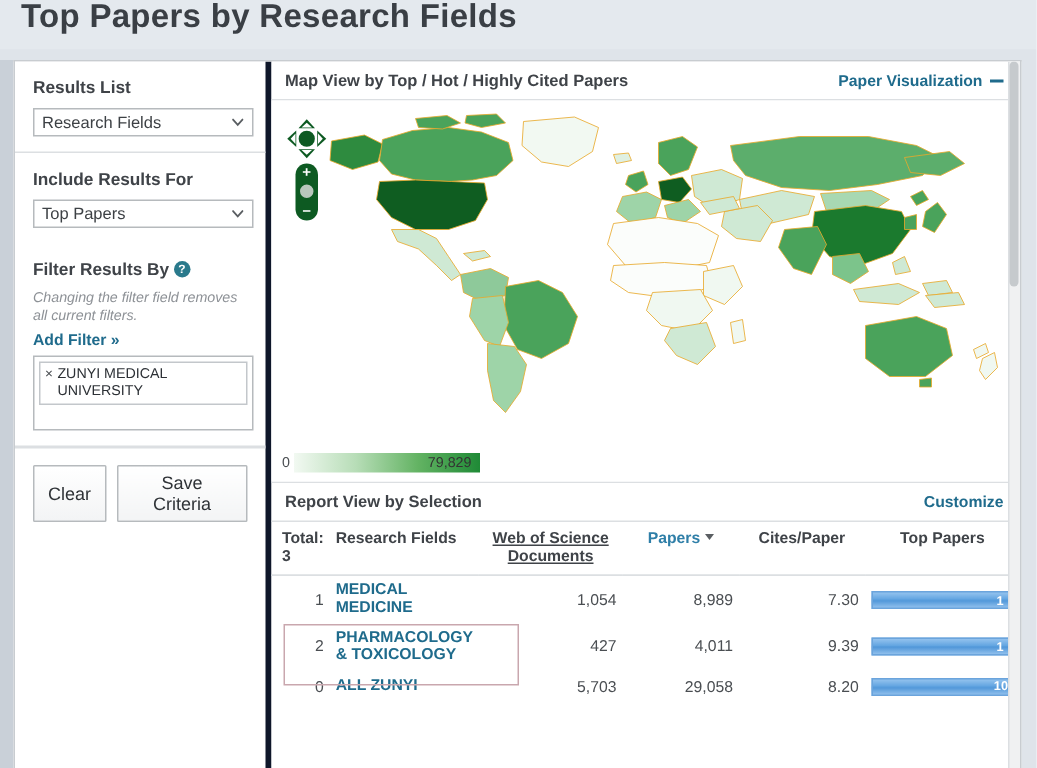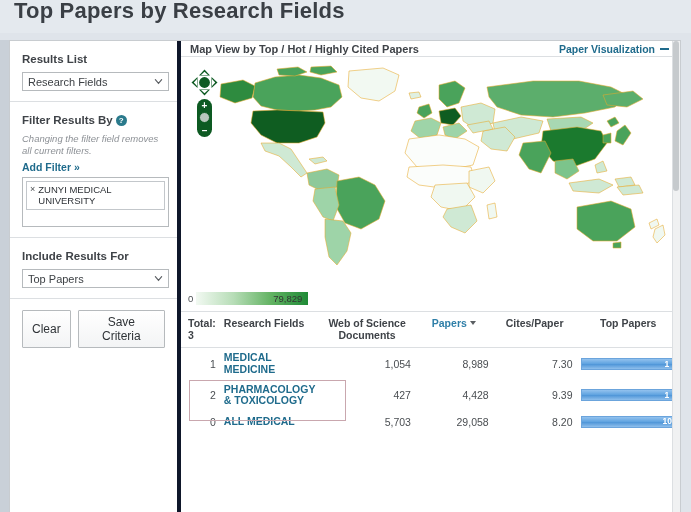--- a/index.html
+++ b/index.html
@@ -140,21 +140,21 @@
     padding: 4px 9px;
     cursor: pointer;
     border-radius: 1px;
     text-align: center;
   }
 
   
   #content { flex: 1; position: relative; background: #fff; }
 
   .panel-head {
-    height: 16px;
+    height: 26px;
     border-bottom: 1px solid #dcdfe2;
     display: flex;
     align-items: center;
     padding: 0 11px 0 9px;
     position: relative;
   }
   .panel-head .ph-title {
     font-size: 11px; font-weight: bold; color: #3f4348;
   }
   .panel-head .ph-title .thin { font-weight: bold; }
@@ -211,21 +211,21 @@
 
   
   #legend {
     position: absolute;
     left: 7px; bottom: 6px;
     display: flex; align-items: center; gap: 3px;
   }
   #legend .lg-min { font-size: 9.5px; color: #4a4e52; }
   #legend .lg-ramp {
     position: relative;
-    width: 112px; height: 13px;
+    width: 124px; height: 13px;
     background: linear-gradient(to right, #f2f9f2, #b7ddb7, #63b363, #1f8a36);
   }
   #legend .lg-max {
     position: absolute;
     right: 6px; top: 1px;
     font-size: 9.5px;
     color: #333;
   }
 
   
@@ -235,21 +235,21 @@
     font-size: 10.5px;
     font-weight: bold;
     color: #3f4348;
     padding: 5px 4px 6px 4px;
     vertical-align: top;
     border-bottom: 1px solid #dcdfe2;
     text-align: center;
   }
   table.rpt th.c-total { width: 34px; text-align: left; padding-left: 7px; line-height: 1.15; }
   table.rpt th.c-field { width: 96px; text-align: left; }
-  table.rpt th.c-wos   { width: 96px; }
+  table.rpt th.c-wos   { width: 96px; text-decoration: underline; }
   table.rpt th.c-cites { width: 78px; }
   table.rpt th.c-cpp   { width: 84px; }
   table.rpt th.c-top   { width: 104px; }
   table.rpt th .sortlink { color: #2f7fa8; font-weight: bold; }
   .caret-dn {
     display: inline-block;
     width: 0; height: 0;
     border-left: 3px solid transparent;
     border-right: 3px solid transparent;
     border-top: 4px solid #5a5e62;
@@ -331,41 +331,41 @@
     <div class="side-section">
       <div class="side-h">Results List</div>
       <div class="sel-wrap">
         <span class="sel-text">Research Fields</span>
         <svg class="chev" viewBox="0 0 10 10">
           <path d="M1.5 3 L5 7 L8.5 3" stroke="#5a5e62" stroke-width="1.3" fill="none" stroke-linecap="round"></path>
         </svg>
       </div>
     </div>
 
+    <div class="side-section last">
+      <div class="side-h">Include Results For</div>
+      <div class="sel-wrap">
+        <span class="sel-text">Top Papers</span>
+        <svg class="chev" viewBox="0 0 10 10">
+          <path d="M1.5 3 L5 7 L8.5 3" stroke="#5a5e62" stroke-width="1.3" fill="none" stroke-linecap="round"></path>
+        </svg>
+      </div>
+    </div>
+
     <div class="side-section">
       <div class="side-h">
         <span>Filter Results By</span><span class="qmark">?</span>
       </div>
       <div class="note">Changing the filter field removes all current filters.</div>
       <div class="addfilter">Add Filter »</div>
       <div class="filter-box">
         <div class="chip">
           <span class="x">×</span>
           <span>ZUNYI MEDICAL UNIVERSITY</span>
         </div>
-      </div>
-    </div>
-
-    <div class="side-section last">
-      <div class="side-h">Include Results For</div>
-      <div class="sel-wrap">
-        <span class="sel-text">Top Papers</span>
-        <svg class="chev" viewBox="0 0 10 10">
-          <path d="M1.5 3 L5 7 L8.5 3" stroke="#5a5e62" stroke-width="1.3" fill="none" stroke-linecap="round"></path>
-        </svg>
       </div>
     </div>
 
     <div style="border-top:1px solid #dcdfe2;"></div>
     <div class="btn-row">
       <button class="btn">Clear</button>
       <button class="btn">Save Criteria</button>
     </div>
   </div>
 
@@ -497,20 +497,26 @@
 
       <div id="legend">
         <span class="lg-min">0</span>
         <span class="lg-ramp">
           <span class="lg-max">79,829</span>
         </span>
       </div>
     </div>
 
     <div id="report">
+      <div class="panel-head">
+        <div class="ph-title">Report View by Selection</div>
+        <div class="ph-right">
+          <span>Customize</span>
+        </div>
+      </div>
 
       <div style="position:relative;">
         <table class="rpt">
           <thead>
             <tr>
               <th class="c-total">
                 <span>Total:</span><br>
                 <span>3</span>
               </th>
               <th class="c-field">Research Fields</th>
@@ -534,33 +540,33 @@
                     <div class="bar" style="width:97%">
                       <span class="bval">1</span>
                     </div>
                   </div>
               </td>
             </tr>
             <tr>
               <td class="rank">2</td>
               <td class="field"><a>PHARMACOLOGY &amp; TOXICOLOGY</a></td>
               <td class="num">427</td>
-              <td class="num">4,428</td>
+              <td class="num">4,011</td>
               <td class="num">9.39</td>
               <td class="bar-cell">
                 <div class="bar-outer">
                     <div class="bar" style="width:97%">
                       <span class="bval">1</span>
                     </div>
                   </div>
               </td>
             </tr>
             <tr>
               <td class="rank">0</td>
-              <td class="field"><a>ALL MEDICAL</a></td>
+              <td class="field"><a>ALL ZUNYI</a></td>
               <td class="num">5,703</td>
               <td class="num">29,058</td>
               <td class="num">8.20</td>
               <td class="bar-cell">
                 <div class="bar-outer">
                     <div class="bar" style="width:100%">
                       <span class="bval">10</span>
                     </div>
                   </div>
               </td>

